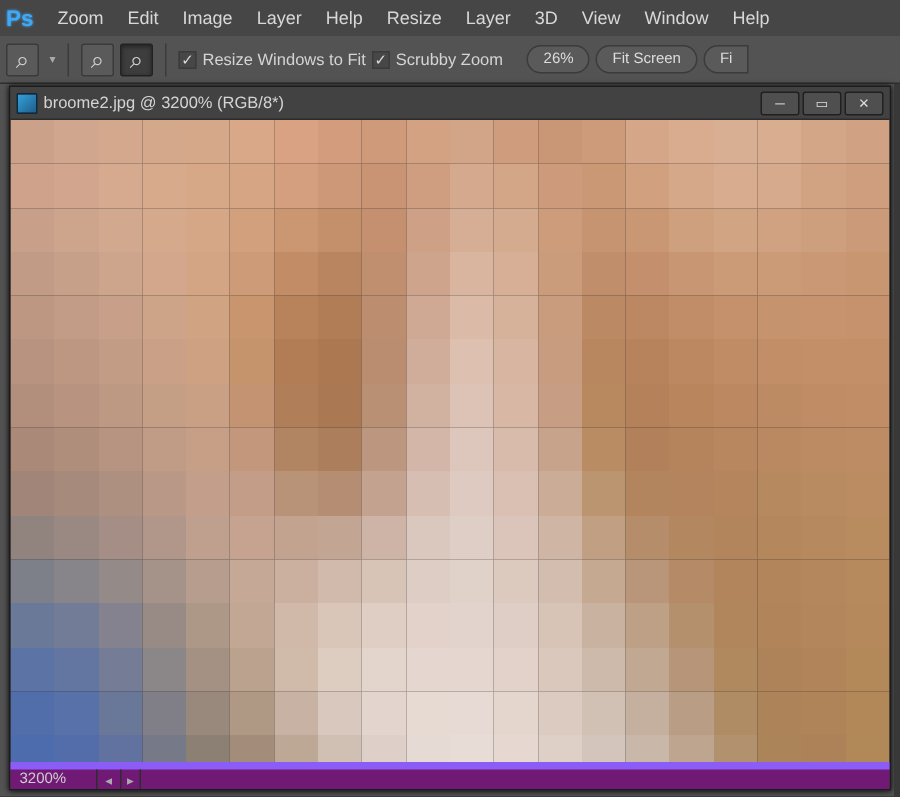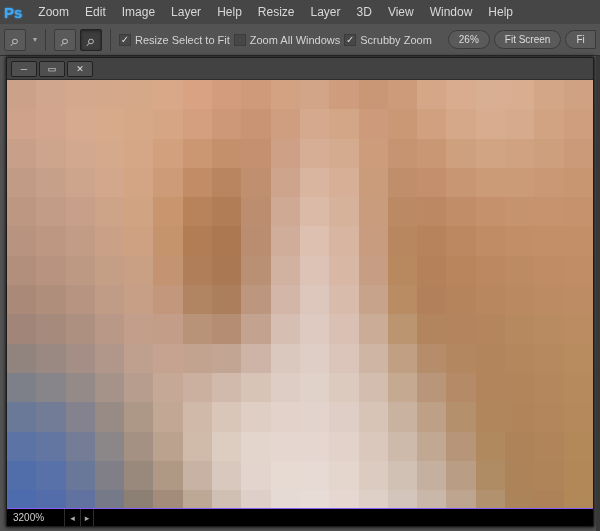--- a/index.html
+++ b/index.html
@@ -28,21 +28,21 @@
   .doc-win { position:absolute; inset:0; display:flex; flex-direction:column; background:#474747; border:1px solid #1c1c1c; box-shadow: 0 0 4px #000; }
   .titlebar { height:22px; background:#424242; display:flex; align-items:center; justify-content:space-between; padding:0 4px; color:#d4d4d4; font-size:11px; border-bottom:1px solid #2c2c2c;}
   .title-left { display:flex; align-items:center; gap:4px;}
   .file-icon { width:14px; height:14px; background:linear-gradient(135deg,#34a0d9,#1f5e8a); border:1px solid #0c2a3e; border-radius:1px;}
   .win-ctrls { display:flex; gap:2px;}
   .win-ctrls .wc { width:26px; height:16px; border:1px solid #202020; border-radius:2px; background:#4f4f4f; display:flex; align-items:center; justify-content:center; font-size:9px; color:#ddd;}
   .canvas-wrap { flex:1; overflow:hidden; position:relative; background:#282828;}
   .canvas { width:100%; }
   .row { display:flex;}
   .px { flex:1; aspect-ratio:1/1; }
-  .statusbar { height:18px; background:#000000; border-top:1px solid #8b5cf6; display:flex; align-items:center; color:#cfcfcf; font-size:10px;}
+  .statusbar { height:18px; background:#701a75; border-top:5px solid #8b5cf6; display:flex; align-items:center; color:#cfcfcf; font-size:10px;}
   .statusbar .cell { border-right:1px solid #2d2d2d; height:100%; display:flex; align-items:center; padding:0 6px; }
   .statusbar .cell.zoom { width:58px;}
   .statusbar .cell.tiny { width:16px; justify-content:center; font-size:9px; color:#aaa;}
   .statusbar .cell.tiny2 { width:10px; justify-content:center; font-size:9px; color:#aaa;}
   .right-pad { position:absolute; top:56px; right:0; bottom:0; width:4px; background:#383838;}
 </style>
 </head>
 <body>
 
 <div class="menubar">
@@ -69,43 +69,43 @@
   <span class="tool-btn">
       <span class="magnify"></span>
     </span>
   <span class="tool-btn active">
       <span class="magnify"></span>
     </span>
   <span class="sep"></span>
 
   <label class="chk">
     <span class="box">✓</span>
-    <span>Resize Select to Fit</span>
+    <span>Resize Windows to Fit</span>
   </label>
 
-  <label class="chk">
-    <span class="box"></span>
-    <span>Zoom All Windows</span>
-  </label>
 
   <label class="chk">
     <span class="box">✓</span>
     <span>Scrubby Zoom</span>
   </label>
 
   <span style="width:8px"></span>
   <span class="opt-btn">26%</span>
   <span class="opt-btn">Fit Screen</span>
   <span class="opt-btn cut">Fi</span>
 </div>
 
 <div class="doc-area">
   <div class="doc-win">
 
     <div class="titlebar">
+      <div class="title-left">
+        <span class="file-icon"></span>
+        <span>broome2.jpg @ 3200% (RGB/8*)</span>
+      </div>
       <div class="win-ctrls">
         <span class="wc">
             <span>─</span>
           </span>
         <span class="wc">
             <span>▭</span>
           </span>
         <span class="wc">
             <span>✕</span>
           </span>

